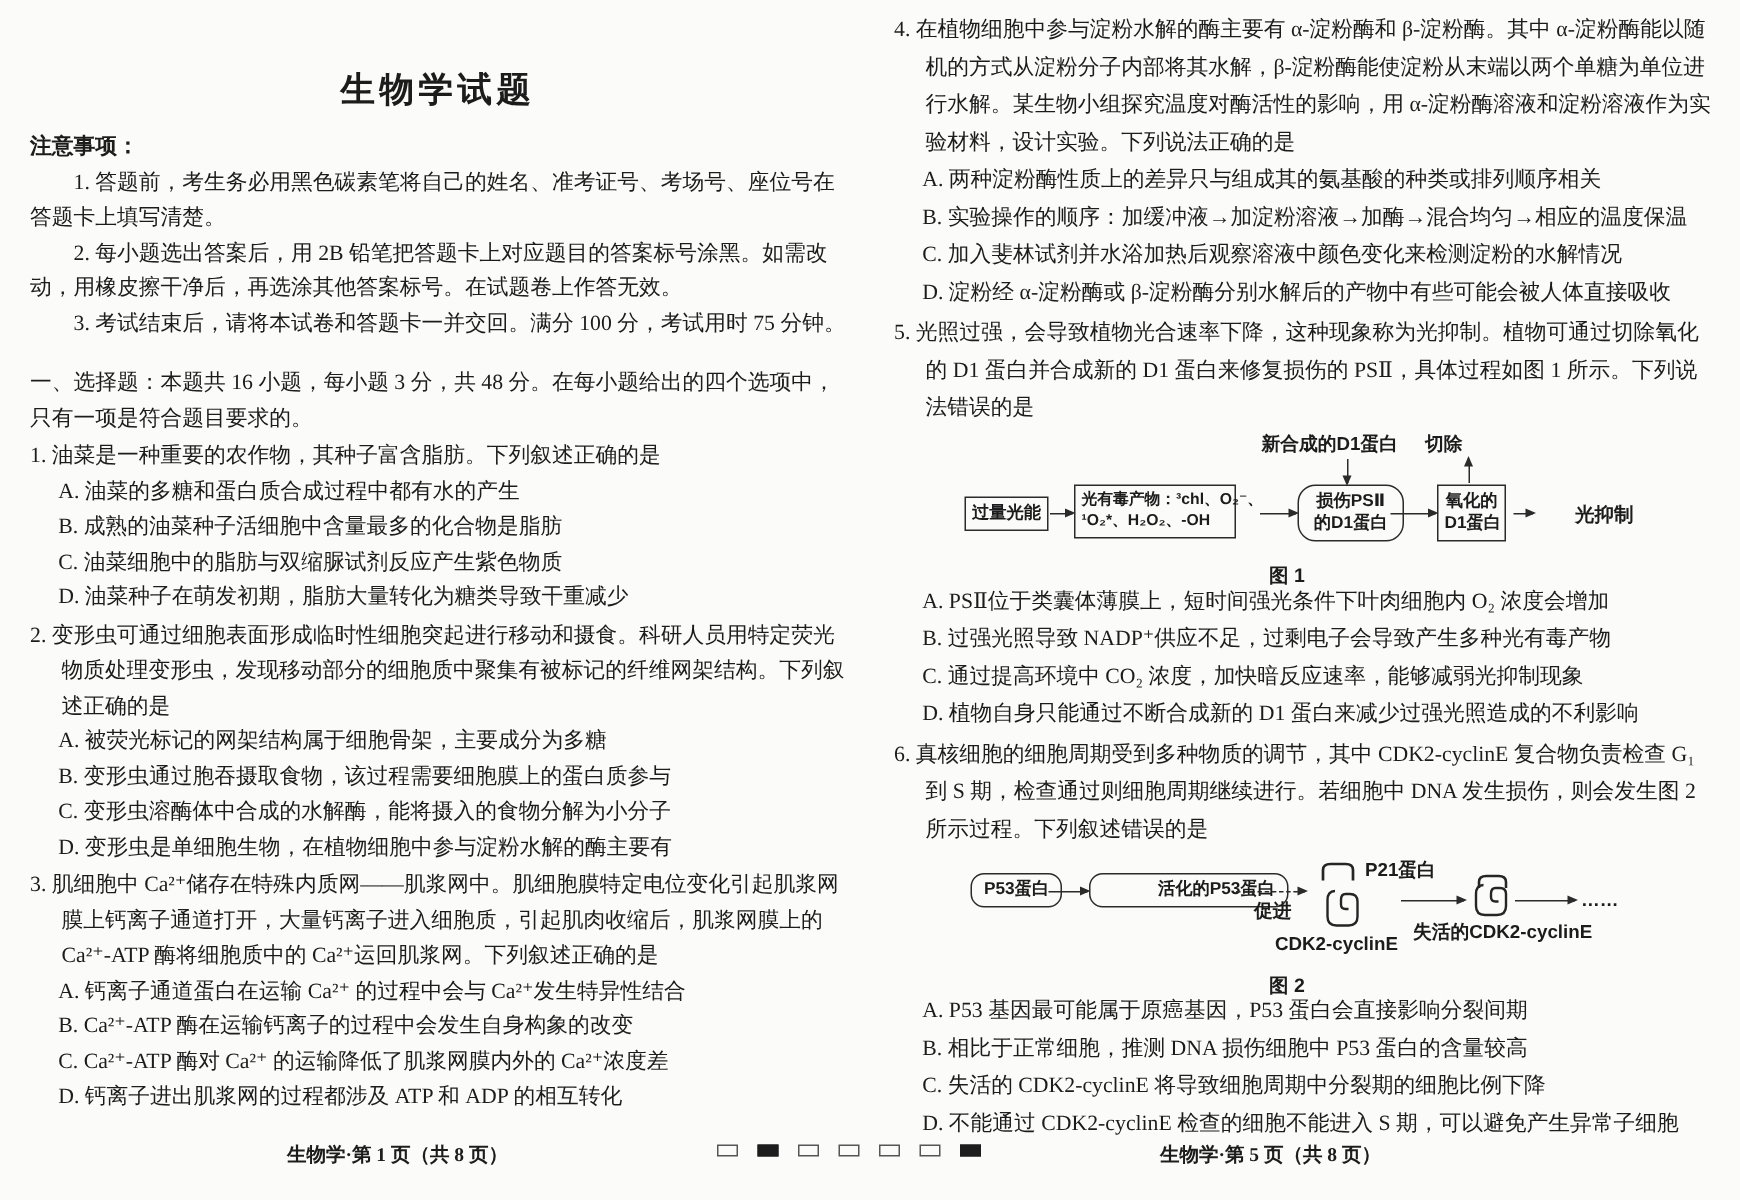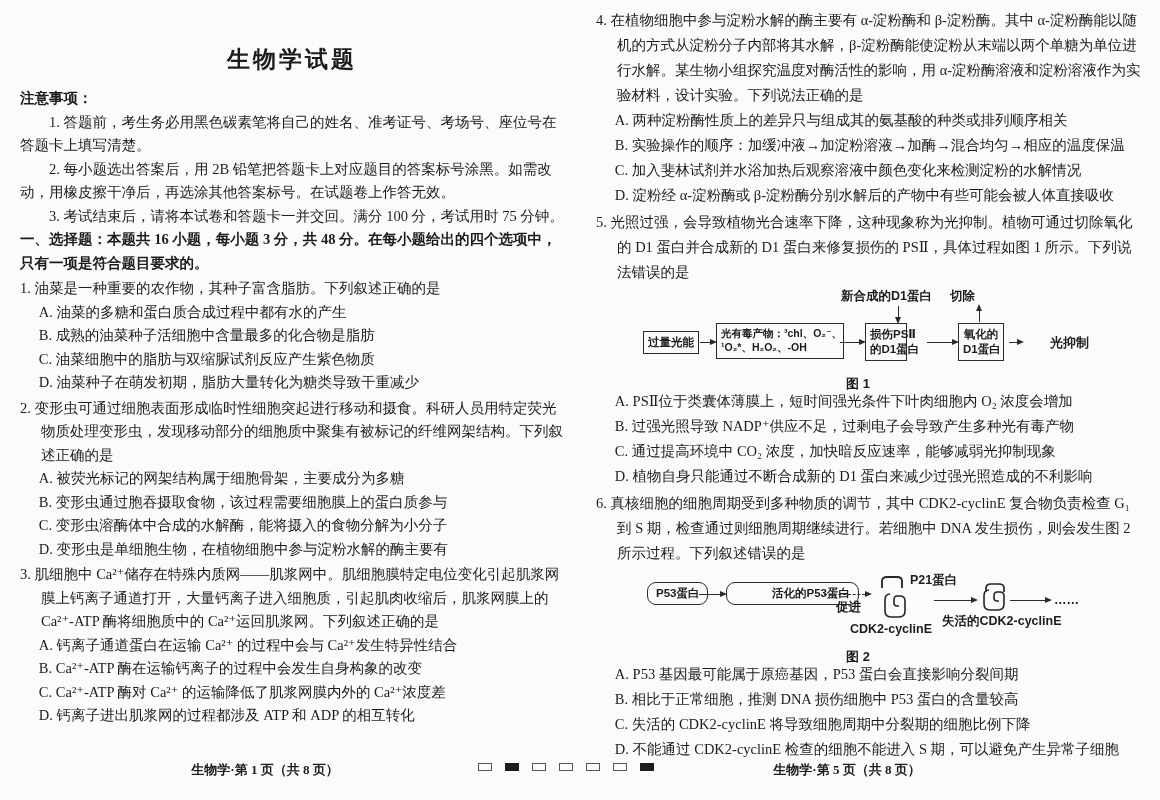--- a/index.html
+++ b/index.html
@@ -14,21 +14,21 @@
   .col-right{width:580px;padding:6px 14px 0 16px;}
   .col-left{font-size:14.5px;line-height:23.5px;}
   .col-right{font-size:14.5px;line-height:25px;}
 
   .title{
     text-align:center;font-size:23px;font-weight:bold;letter-spacing:3px;
     margin:46px 0 13px 0;line-height:28px;
   }
   .notice-head{font-weight:bold;}
   .notice-p{text-indent:2em;margin:0;}
-  .section-head{font-weight:bold;margin-top:0;}
+  .section-head{font-weight:normal;margin-top:16px;}
 
   .question{margin-top:2px;}
   .q-stem{padding-left:1.45em;text-indent:-1.45em;}
   .q-opt{padding-left:3em;text-indent:-1.7em;}
 
   
   .fig{position:relative;width:530px;margin:4px 0 2px 2px;}
   .fbox{
     position:absolute;border:1.3px solid #2b2b2b;background:transparent;
     text-align:center;font-size:11.5px;line-height:1.32;padding:3px 4px;
@@ -127,27 +127,27 @@
 
       <div class="fig" style="height:98px;">
         <div class="flabel" style="left:243px;top:0;">新合成的D1蛋白</div>
         <div class="flabel" style="left:352px;top:0;">切除</div>
         <div class="varrow down" style="left:300px;top:17px;height:16px;"></div>
         <div class="varrow up" style="left:381px;top:17px;height:16px;"></div>
 
         <div class="fbox" style="left:45px;top:42px;">过量光能</div>
         <div class="harrow" style="left:102px;top:53px;width:15px;"></div>
 
-        <div class="fbox" style="left:118px;top:34px;width:128px;font-size:10.5px;text-align:left;">
+        <div class="fbox" style="left:118px;top:34px;width:108px;font-size:10.5px;text-align:left;">
           <div>光有毒产物：³chl、O₂⁻、</div>
           <div>¹O₂*、H₂O₂、-OH</div>
         </div>
         <div class="harrow" style="left:242px;top:53px;width:24px;"></div>
 
-        <div class="fbox" style="left:267px;top:34px;width:42px;">
+        <div class="fbox" style="left:267px;top:34px;width:71px;border-radius:12px;">
           <div>损伤PSⅡ</div>
           <div>的D1蛋白</div>
         </div>
         <div class="harrow" style="left:329px;top:53px;width:30px;"></div>
 
         <div class="fbox" style="left:360px;top:34px;width:46px;">
           <div>氧化的</div>
           <div>D1蛋白</div>
         </div>
         <div class="harrow" style="left:411px;top:53px;width:13px;"></div>

